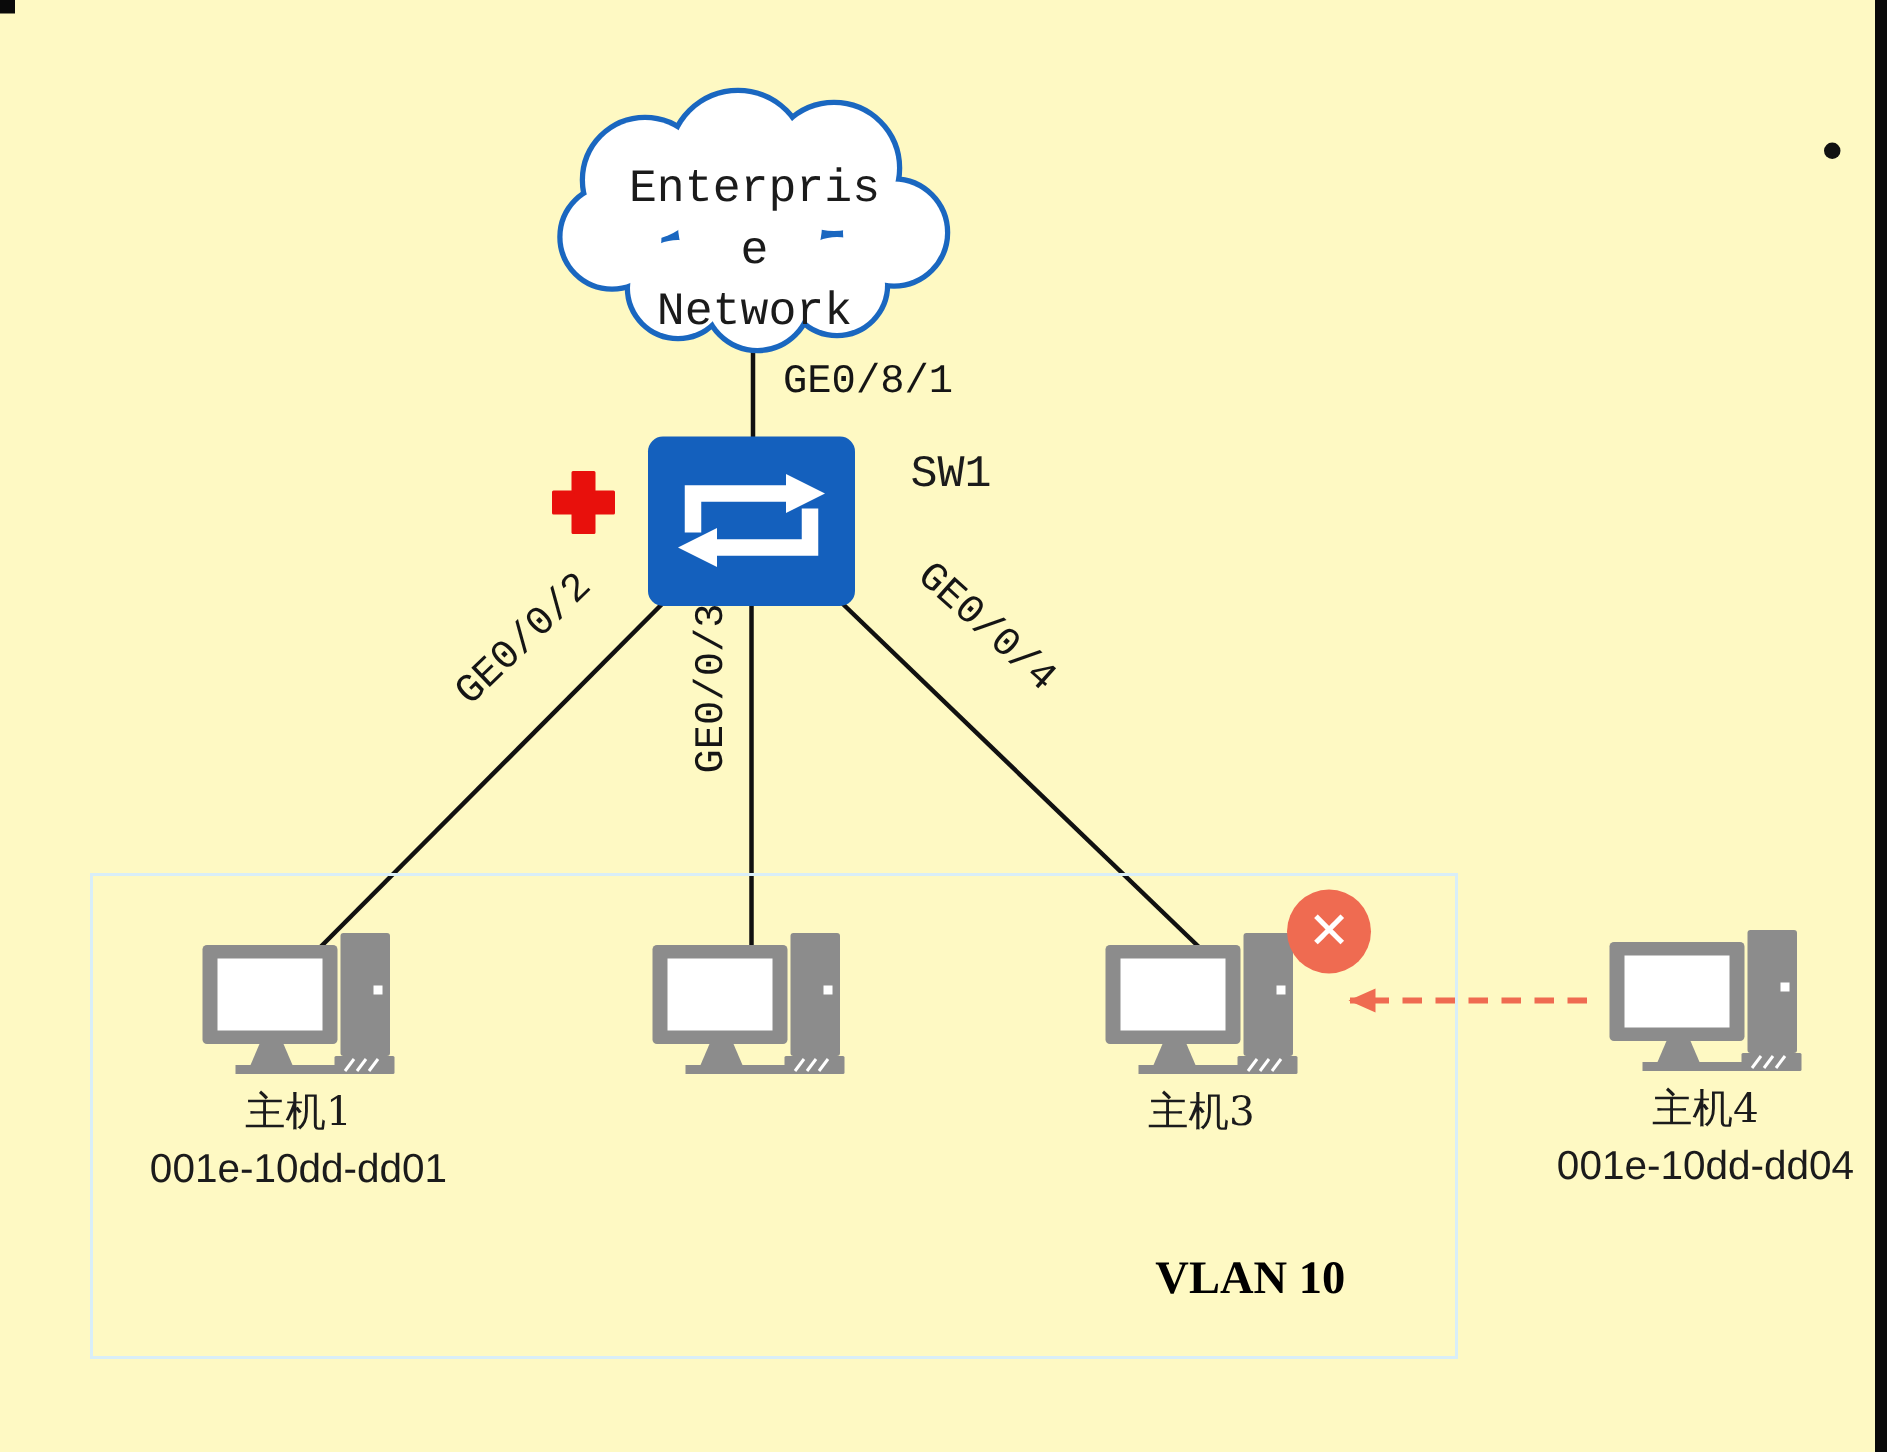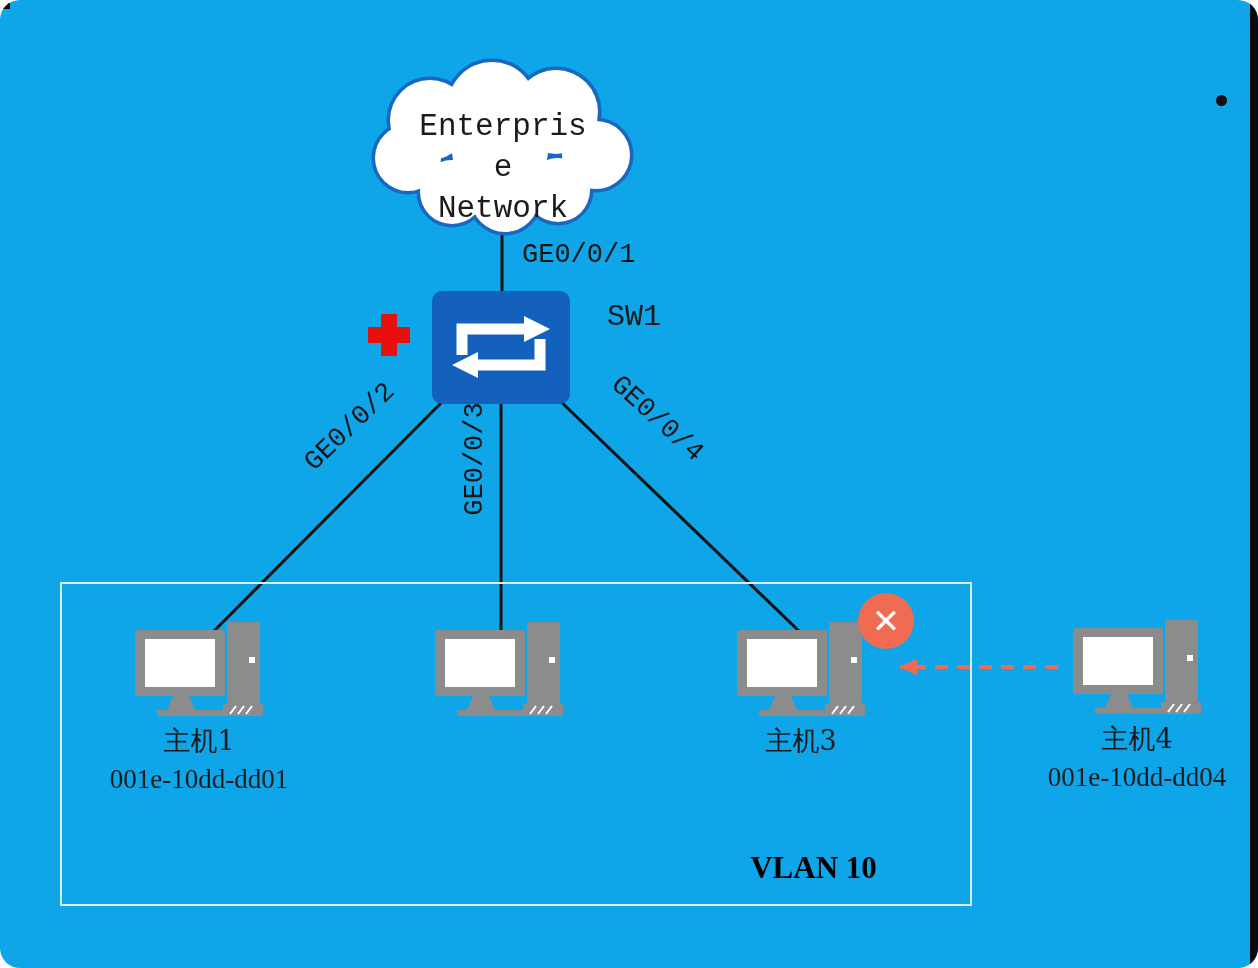--- a/index.html
+++ b/index.html
@@ -7,46 +7,46 @@
     --switch_blue:#1460bd;
     --host_gray:#8c8c8c;
     --plus_red:#e8100c;
     --block_red:#ef6b51;
     --vlan_border:#d9eef8;
     --line_black:#111111;
     --text:#1b1b1b;
   }
   html,body{margin:0;padding:0;background:#ffffff;}
   .canvas{
-    position:relative;width:1258px;height:968px;background:#0ea5e9;overflow:hidden;
-    font-family:"Liberation Mono","DejaVu Sans Mono",monospace;color:var(--text);border-radius:20px;
+    position:relative;width:1258px;height:968px;background:#fef9c3;overflow:hidden;
+    font-family:"Liberation Mono","DejaVu Sans Mono",monospace;color:var(--text);
   }
   .layer{position:absolute;left:0;top:0;z-index:0;}
   .abs{position:absolute;}
-  .mono{font-family:Liberation Serif, serif;}
+  .mono{font-family:Liberation Sans, sans-serif;}
   .serif{font-family:"Liberation Serif","DejaVu Serif",serif;}
 
   .cloud-label{
     left:390px;top:106px;width:226px;text-align:center;
     font-size:31px;line-height:41px;white-space:pre-line;z-index:3;
   }
   .port-label{font-size:27px;color:#151515;z-index:2;}
   .rot{text-align:center;}
   .sw-box{
     left:432px;top:291px;width:138px;height:113px;background:var(--switch_blue);
     border-radius:10px;z-index:2;
   }
   .sw-label{left:607px;top:300px;font-size:30px;z-index:2;text-align:center;}
 
   .vlan-box{
     left:60px;top:582px;width:908px;height:320px;
     border:2px solid var(--vlan_border);z-index:1;background:transparent;
   }
-  .vlan-label{left:716px;top:834px;width:195px;text-align:center;
-    font-weight:bold;font-size:31px;z-index:2;color:#000;margin-top:16px;}
+  .vlan-label{left:736px;top:834px;width:195px;text-align:center;
+    font-weight:bold;font-size:31px;z-index:2;color:#000;}
 
   .host{width:270px;text-align:center;z-index:2;}
   .host svg{display:block;margin:0 auto;transform:translateX(4px);}
   .host-name{font-size:27px;margin-top:3px;font-family:"DejaVu Serif","Liberation Serif",serif;}
   .host-mac{font-size:27px;margin-top:5px;}
 
   .plus-icon{left:366px;top:312px;width:46px;height:46px;z-index:3;}
   .block-badge{
     left:858px;top:593px;width:56px;height:56px;border-radius:50%;
     background:var(--block_red);z-index:4;display:flex;align-items:center;justify-content:center;
@@ -116,21 +116,21 @@
       </g>
     </g>
 
     <line x1="1058" y1="667" x2="900" y2="667" stroke="var(--block_red)" stroke-width="4" stroke-dasharray="13 9" marker-end="url(#ah)"></line>
   </svg>
 
   <div class="abs cloud-label">Enterpris
 e
 Network</div>
 
-  <div class="abs port-label" style="left:522px;top:240px;width:150px;">GE0/0/1</div>
+  <div class="abs port-label" style="left:522px;top:240px;width:150px;">GE0/8/1</div>
   <div class="abs port-label rot" style="left:288px;top:412px;width:124px;transform:rotate(-44deg);">GE0/0/2</div>
   <div class="abs port-label rot" style="left:414px;top:444px;width:122px;transform:rotate(-90deg);">GE0/0/3</div>
   <div class="abs port-label rot" style="left:595px;top:404px;width:124px;transform:rotate(42deg);">GE0/0/4</div>
 
   <div class="abs sw-box">
     <svg width="138" height="113" viewBox="0 0 138 113">
       <g style="stroke:#fff;stroke-width:11;fill:none">
         <polyline points="30,64 30,38 94,38"></polyline>
         <polyline points="108,48 108,74 44,74"></polyline>
       </g>

